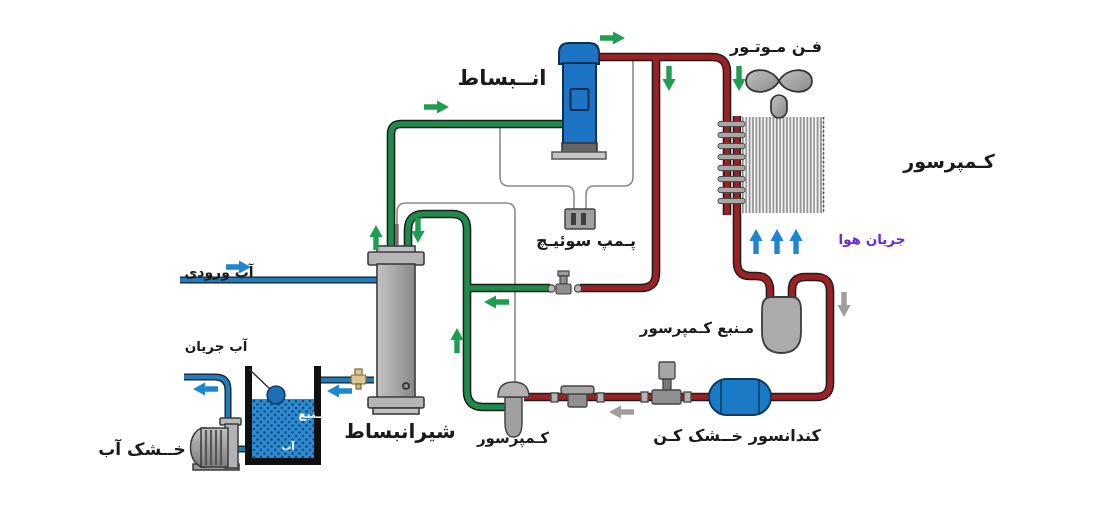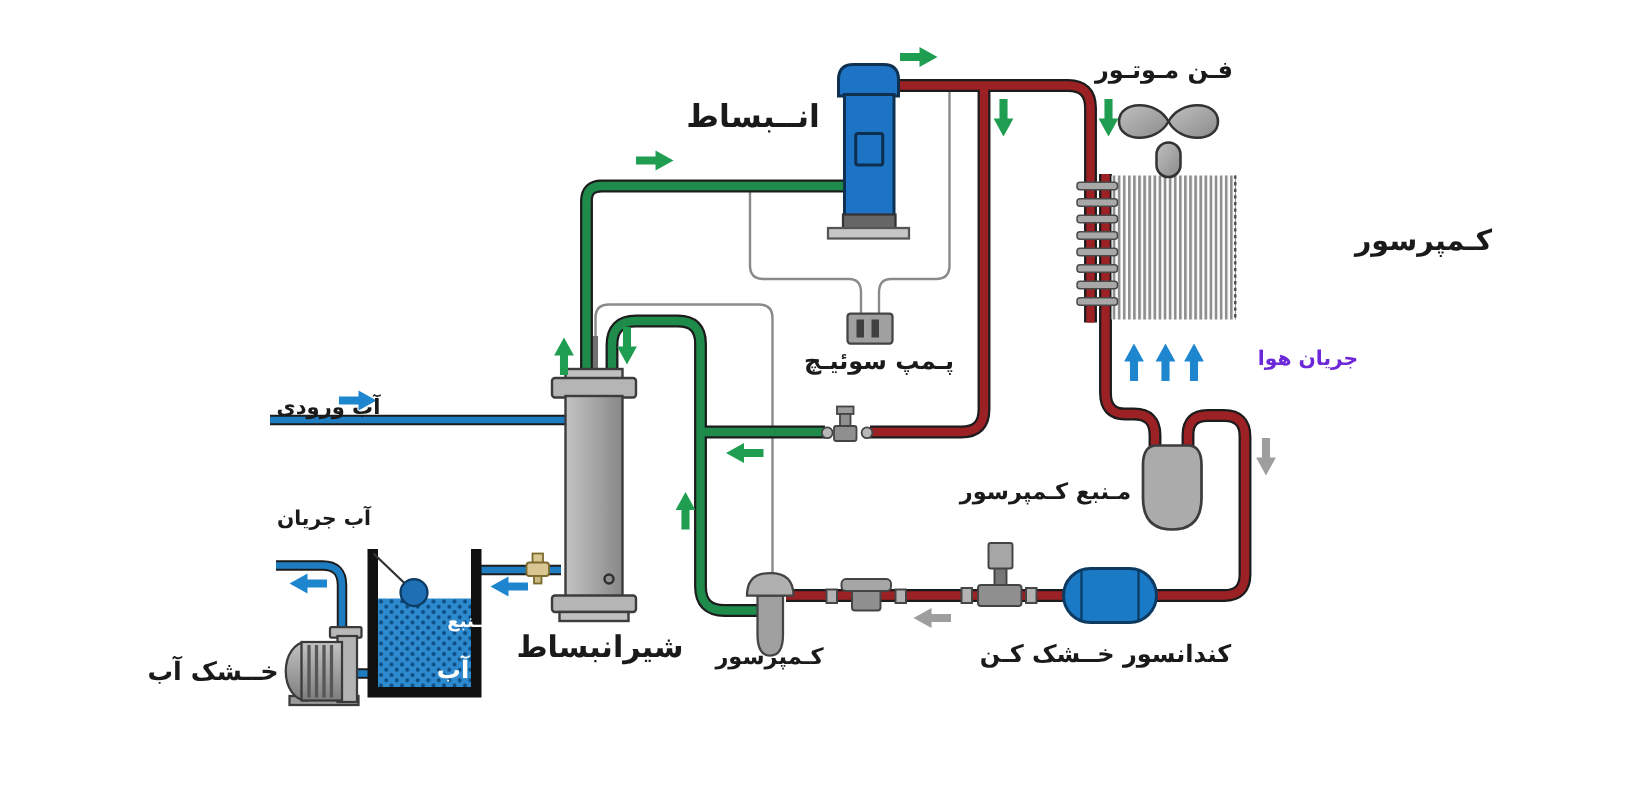--- a/index.html
+++ b/index.html
@@ -227,14 +227,14 @@
   <div class="lbl blue" style="left:872px;top:240px;font-size:13.5px;">جریان هوا</div>
   <div class="lbl" style="left:586px;top:241px;font-size:16px;">پـمپ سوئیـچ</div>
   <div class="lbl" style="left:697px;top:328px;font-size:15px;">مـنبع کـمپرسور</div>
   <div class="lbl" style="left:737px;top:436px;font-size:16px;">کندانسور خــشک کـن</div>
   <div class="lbl" style="left:513px;top:438px;font-size:15px;">کـمپرسور</div>
   <div class="lbl" style="left:400px;top:431px;font-size:20px;">شیرانبساط</div>
   <div class="lbl" style="left:219px;top:245px;font-size:14px;margin-top:27px;">آب ورودی</div>
   <div class="lbl" style="left:216px;top:347px;font-size:13.5px;">آب جریان</div>
   <div class="lbl" style="left:142px;top:449px;font-size:17px;">خــشک آب</div>
   <div class="lbl white" style="left:281px;top:414px;font-size:12px;margin-left:32px;">مـنبع</div>
-  <div class="lbl white" style="left:302px;top:447px;font-size:16px;">آب</div>
+  <div class="lbl white" style="left:288px;top:447px;font-size:10px;">آب</div>
 </div>
 
 </body></html>

